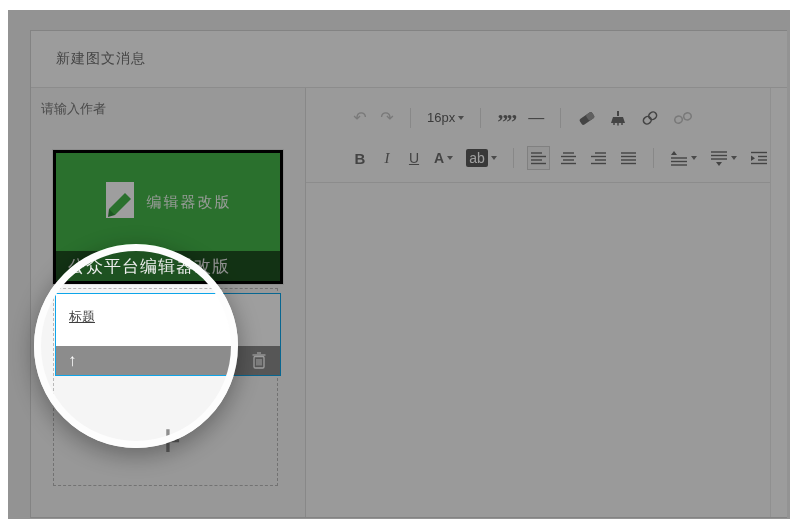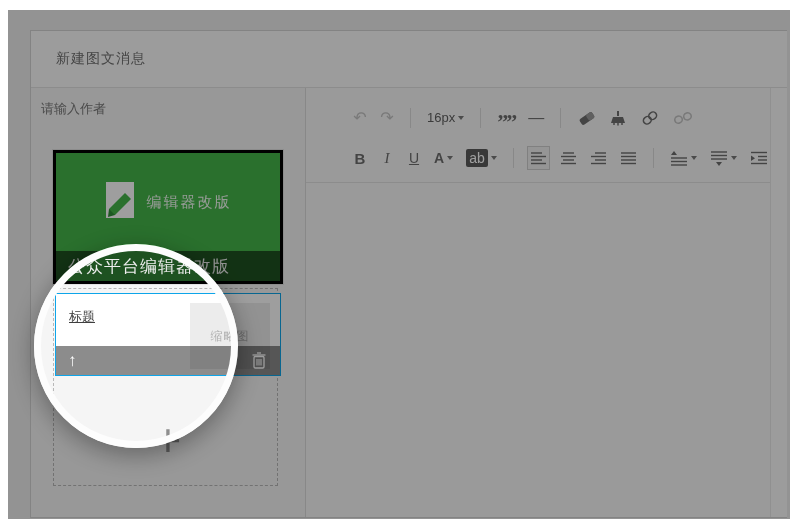--- a/index.html
+++ b/index.html
@@ -124,23 +124,20 @@
                 <span class="cover-badge">编辑器改版</span>
               </div>
               <div class="cover-caption">公众平台编辑器改版</div>
             </div>
           </div>
 
           <div class="dashed-box"></div>
 
           <div class="item-card">
             <span class="item-title">标题</span>
-            <div class="thumb-box">
-              <span class="thumb-label">缩略图</span>
-            </div>
             <div class="hover-bar">
               <span class="up-arrow">↑</span>
               <span class="trash-btn">
                 <svg width="18" height="19" viewBox="0 0 18 19">
                   <rect x="4" y="5.5" width="10" height="11.5" rx="1.2" fill="none" stroke="#ffffff" stroke-width="1.3"></rect>
                   <line x1="2.5" y1="4" x2="15.5" y2="4" stroke="#ffffff" stroke-width="1.3"></line>
                   <line x1="7" y1="2" x2="11" y2="2" stroke="#ffffff" stroke-width="1.3"></line>
                   <line x1="7" y1="8" x2="7" y2="14.5" stroke="#ffffff" stroke-width="1.1"></line>
                   <line x1="9" y1="8" x2="9" y2="14.5" stroke="#ffffff" stroke-width="1.1"></line>
                   <line x1="11" y1="8" x2="11" y2="14.5" stroke="#ffffff" stroke-width="1.1"></line>

